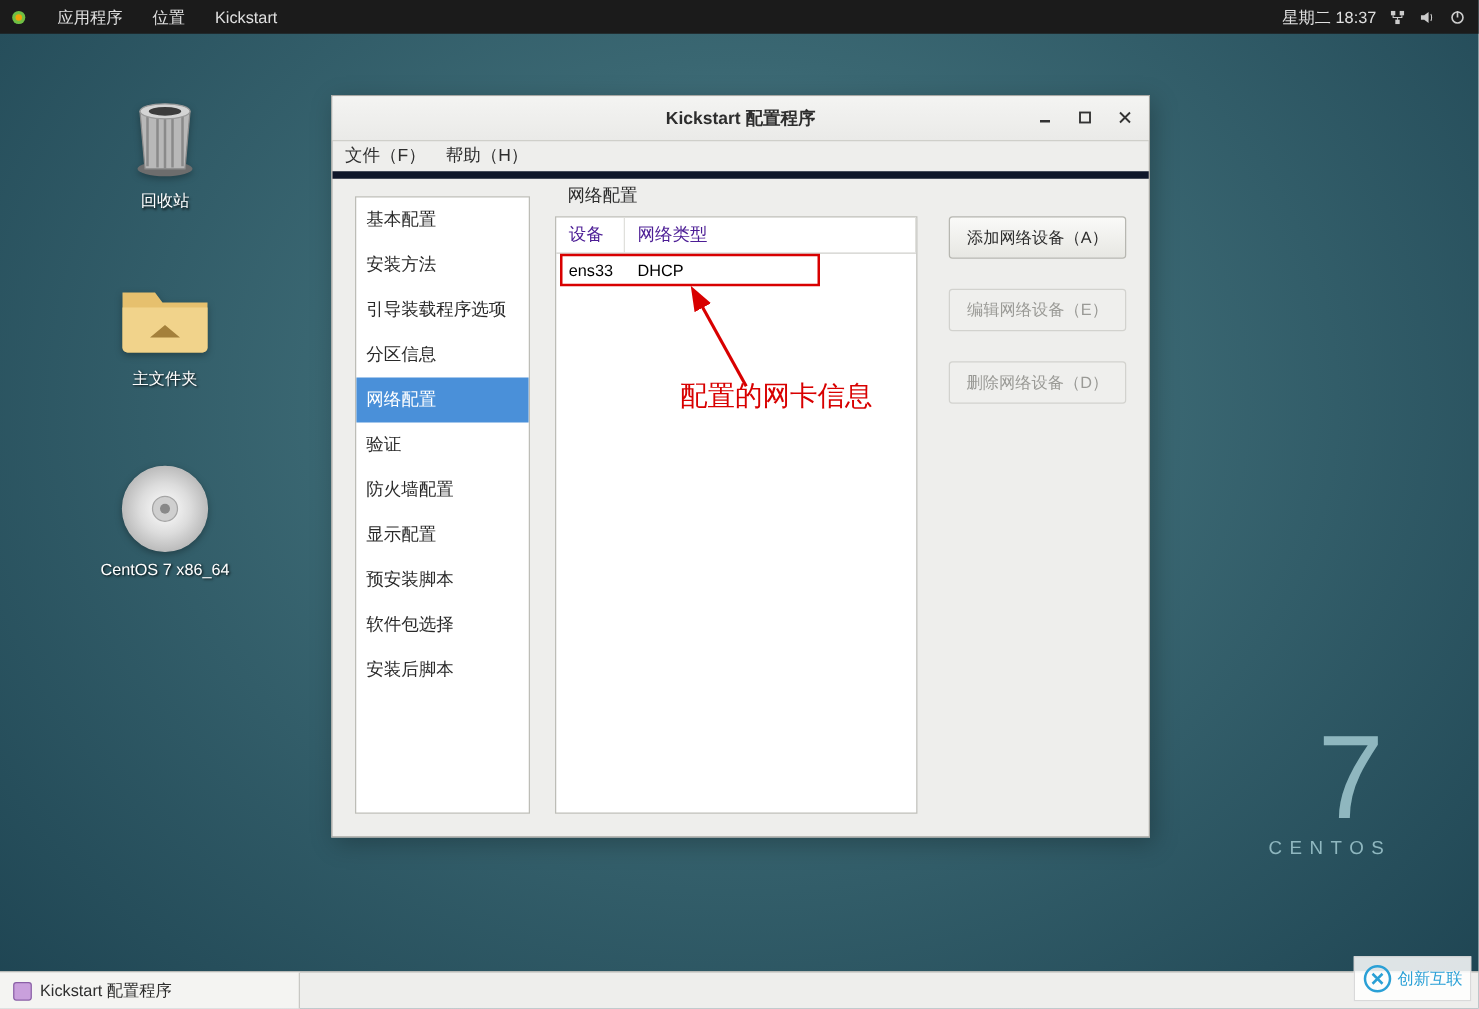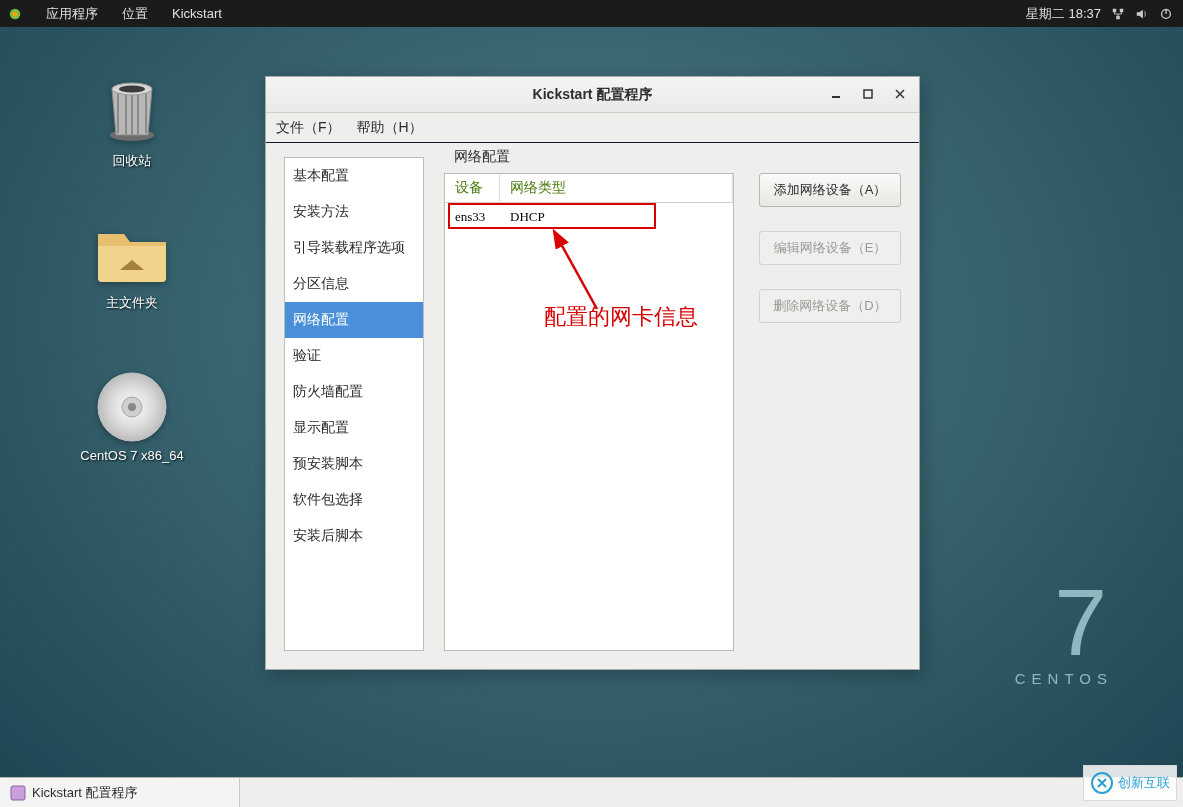--- a/index.html
+++ b/index.html
@@ -76,21 +76,21 @@
 }
 .titlebar .controls { position: absolute; right: 4px; top: 4px; display: flex; gap: 2px; }
 .titlebar .ctl {
   width: 30px; height: 26px; display: flex; align-items: center; justify-content: center;
   color: #3b3b3b; border: 1px solid transparent;
 }
 
 .menubar {
   height: 30px; display: flex; align-items: center; gap: 16px;
   padding: 0 10px; font-size: 14px; color: #2e2e2e;
-  border-bottom: 1px solid #0f172a;
+  border-bottom: 6px solid #0f172a;
   text-align: right;
 }
 .menubar .m { cursor: pointer; }
 
 .win-body {
   position: absolute; top: 80px; left: 18px; right: 18px; bottom: 18px;
   display: flex; gap: 20px;
 }
 
 
@@ -108,26 +108,26 @@
 .mainpanel { flex: 1; position: relative; }
 .group-label {
   position: absolute; top: -9px; left: 6px; background: #eeeeec;
   font-size: 14px; padding: 0 4px; color: #2d2d2d;
 }
 .table-area {
   position: absolute; top: 16px; left: 0; width: 290px; bottom: 0;
   background: #fff; border: 1px solid #bdbdb7;
 }
 .table-head { display: flex; border-bottom: 1px solid #d0d0cc; }
-.th { padding: 5px 10px; font-size: 14px; color: #4d7c0f; border-right: 1px solid #e0e0dc; }
+.th { padding: 5px 10px; font-size: 14px; color: #4c1d95; border-right: 1px solid #e0e0dc; }
 .th.c0 { width: 55px; }
 .th.c1 { flex: 1; }
 
 .table-body .row { display: flex; font-size: 13px; padding: 4px 0; }
-.td { padding: 2px 10px; font-family: Liberation Serif, serif; }
+.td { padding: 2px 10px; }
 .td.c0 { width: 55px; }
 .td.c1 { flex: 1; }
 
 
 .hl-box {
   position: absolute; border: 2px solid #d80000; pointer-events: none;
 }
 
 
 .btn-col { position: absolute; top: 16px; right: 0; width: 142px; display: flex; flex-direction: column; gap: 24px; }

